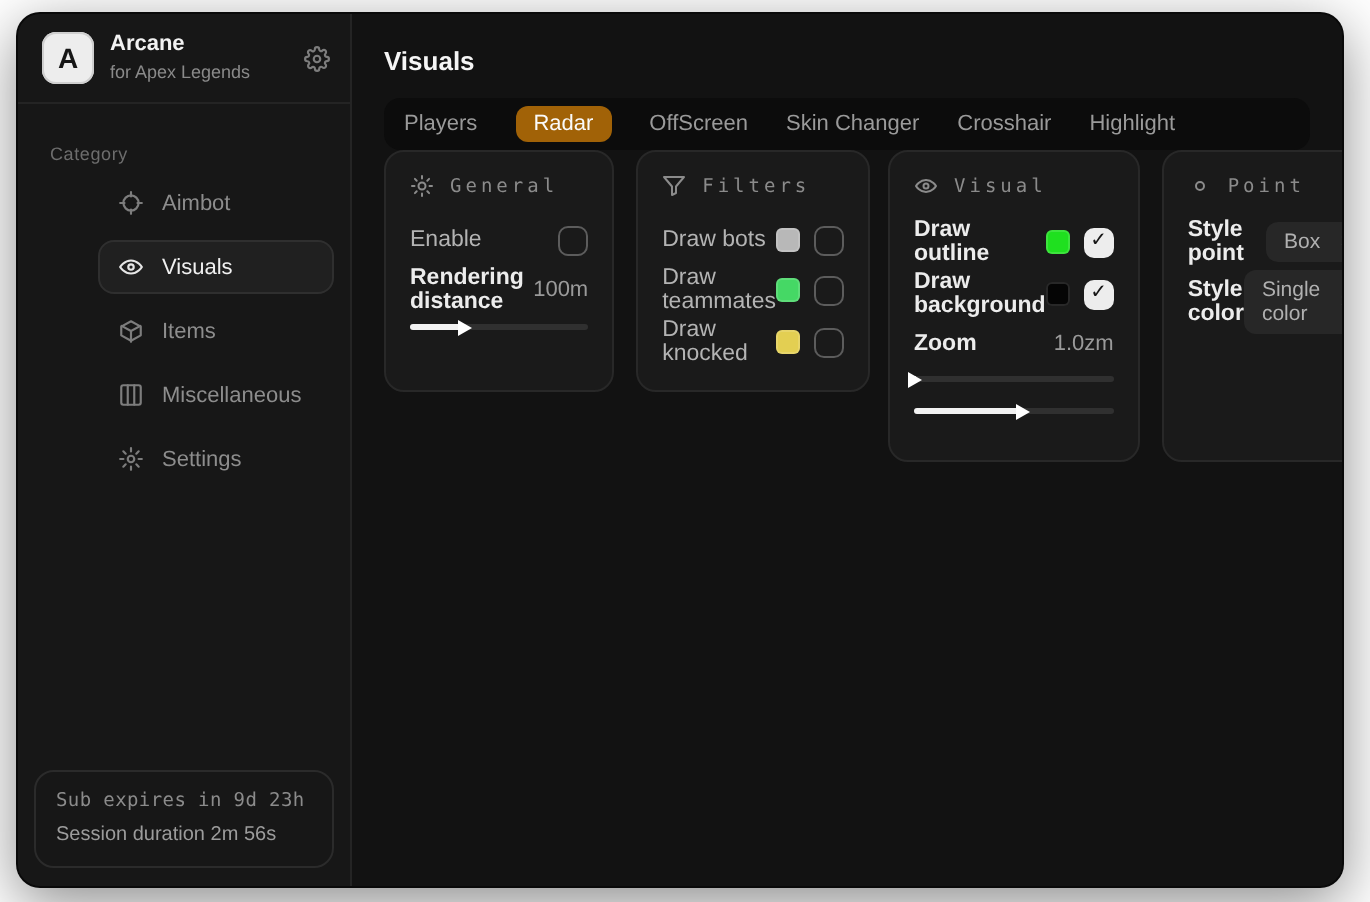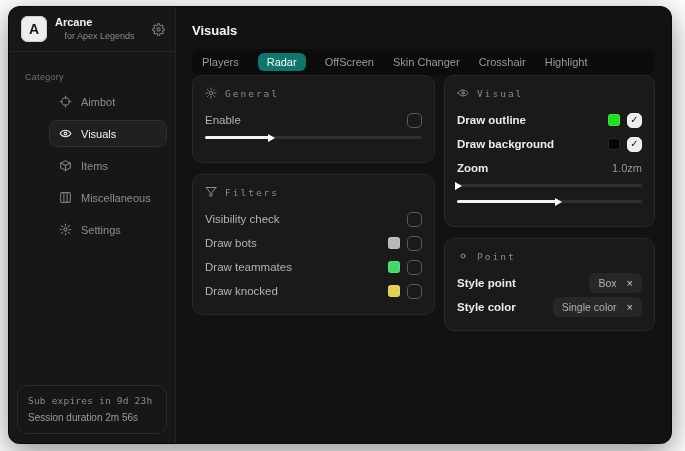--- a/index.html
+++ b/index.html
@@ -31,21 +31,21 @@
     padding:9px 10px 9px 12px; border-bottom:1px solid #242424;
   }
   .logo{
     width:26px; height:26px; border-radius:7px; background:#ededed;
     color:#161616; font-weight:bold; font-size:14px;
     display:flex; align-items:center; justify-content:center;
     box-shadow:inset 0 0 0 1px #cfcfcf;
   }
   .app-meta{ flex:1; line-height:1.2; }
   .app-name{ color:#f2f2f2; font-size:11px; font-weight:bold; }
-  .app-sub{ color:#8a8a8a; font-size:9px; margin-top:2px;text-align:center; }
+  .app-sub{ color:#8a8a8a; font-size:9px; margin-top:2px; }
   .head-gear{ color:#7d7d7d; display:flex; }
   .head-gear svg{ width:13px; height:13px; }
 
   .category{ color:#6d6d6d; font-size:9px; margin:20px 0 6px 16px; letter-spacing:.3px; }
 
   .nav{ padding:0 8px; display:flex; flex-direction:column; gap:5px;margin-left:32px; }
   .nav-item{
     display:flex; align-items:center; gap:9px; padding:6px 9px;
     border-radius:8px; color:#8d8d8d; font-size:11px; border:1px solid transparent;
     cursor:default;
@@ -64,24 +64,24 @@
 
   
   .main{ flex:1; background:#121212; padding:14px 16px; display:flex; flex-direction:column; overflow:hidden; }
   .main-title{ color:#f5f5f5; font-size:13px; font-weight:bold; margin:2px 0 11px 0; }
 
   .tabbar{
     background:#0c0c0c; border-radius:8px; padding:4px 10px;
     display:flex; align-items:center; gap:19px; margin-bottom:0;
   }
   .tab{ color:#9a9a9a; font-size:11px; padding:3px 0; border-radius:6px; white-space:nowrap; cursor:default;}
-  .tab.on{ background:#0f766e; color:#fafafa; padding:3px 9px; }
+  .tab.on{ background:#a16207; color:#fafafa; padding:3px 9px; }
 
   .content{ display:grid; grid-template-columns:243px 1fr; gap:9px; align-items:start; }
-  .col{ display:flex; flex-direction:column; gap:11px; }
+  .col{ display:flex; flex-direction:row; gap:11px; }
 
   .panel{ background:#1a1a1a; border:1px solid #282828; border-radius:10px; padding:11px 12px 12px 12px; }
   .panel-head{
     display:flex; align-items:center; gap:8px; color:#8b8b8b;
     font-family:"DejaVu Sans Mono", monospace; font-size:9.5px; letter-spacing:2px;
     margin-bottom:10px;
   }
   .panel-head .icon{ display:flex; color:#8b8b8b; }
   .panel-head .icon svg{ width:12px; height:12px; }
 
@@ -221,40 +221,40 @@
                     <circle cx="12" cy="12" r="3.5"></circle>
                     <path d="M12 2v2.5M12 19.5V22M2 12h2.5M19.5 12H22M4.9 4.9l1.8 1.8M17.3 17.3l1.8 1.8M19.1 4.9l-1.8 1.8M6.7 17.3l-1.8 1.8"></path>
                   </svg>
               </span>
               <span>General</span>
             </div>
             <div class="row">
               <span class="lbl">Enable</span>
               <span class="checkbox"></span>
             </div>
+            <div class="row">
+              <span class="lbl strong">Rendering distance</span>
+              <span class="val">100m</span>
+            </div>
             <div class="slider">
               <div class="track"></div>
               <div class="fill" style="width: 31%;">
                 <div class="thumb"></div>
               </div>
             </div>
           </div>
 
           <div class="panel">
             <div class="panel-head">
               <span class="icon">
                 <svg viewBox="0 0 24 24">
                     <path d="M22 3H2l8 9.5V21l4-2v-6.5L22 3z"></path>
                   </svg>
               </span>
               <span>Filters</span>
-            </div>
-            <div class="row">
-              <span class="lbl">Visibility check</span>
-              <span class="checkbox"></span>
             </div>
             <div class="row">
               <span class="lbl">Draw bots</span>
               <span class="swatch" style="background-color: rgb(184, 184, 184);"></span>
               <span class="checkbox"></span>
             </div>
             <div class="row">
               <span class="lbl">Draw teammates</span>
               <span class="swatch" style="background-color: rgb(69, 216, 101);"></span>
               <span class="checkbox"></span>

